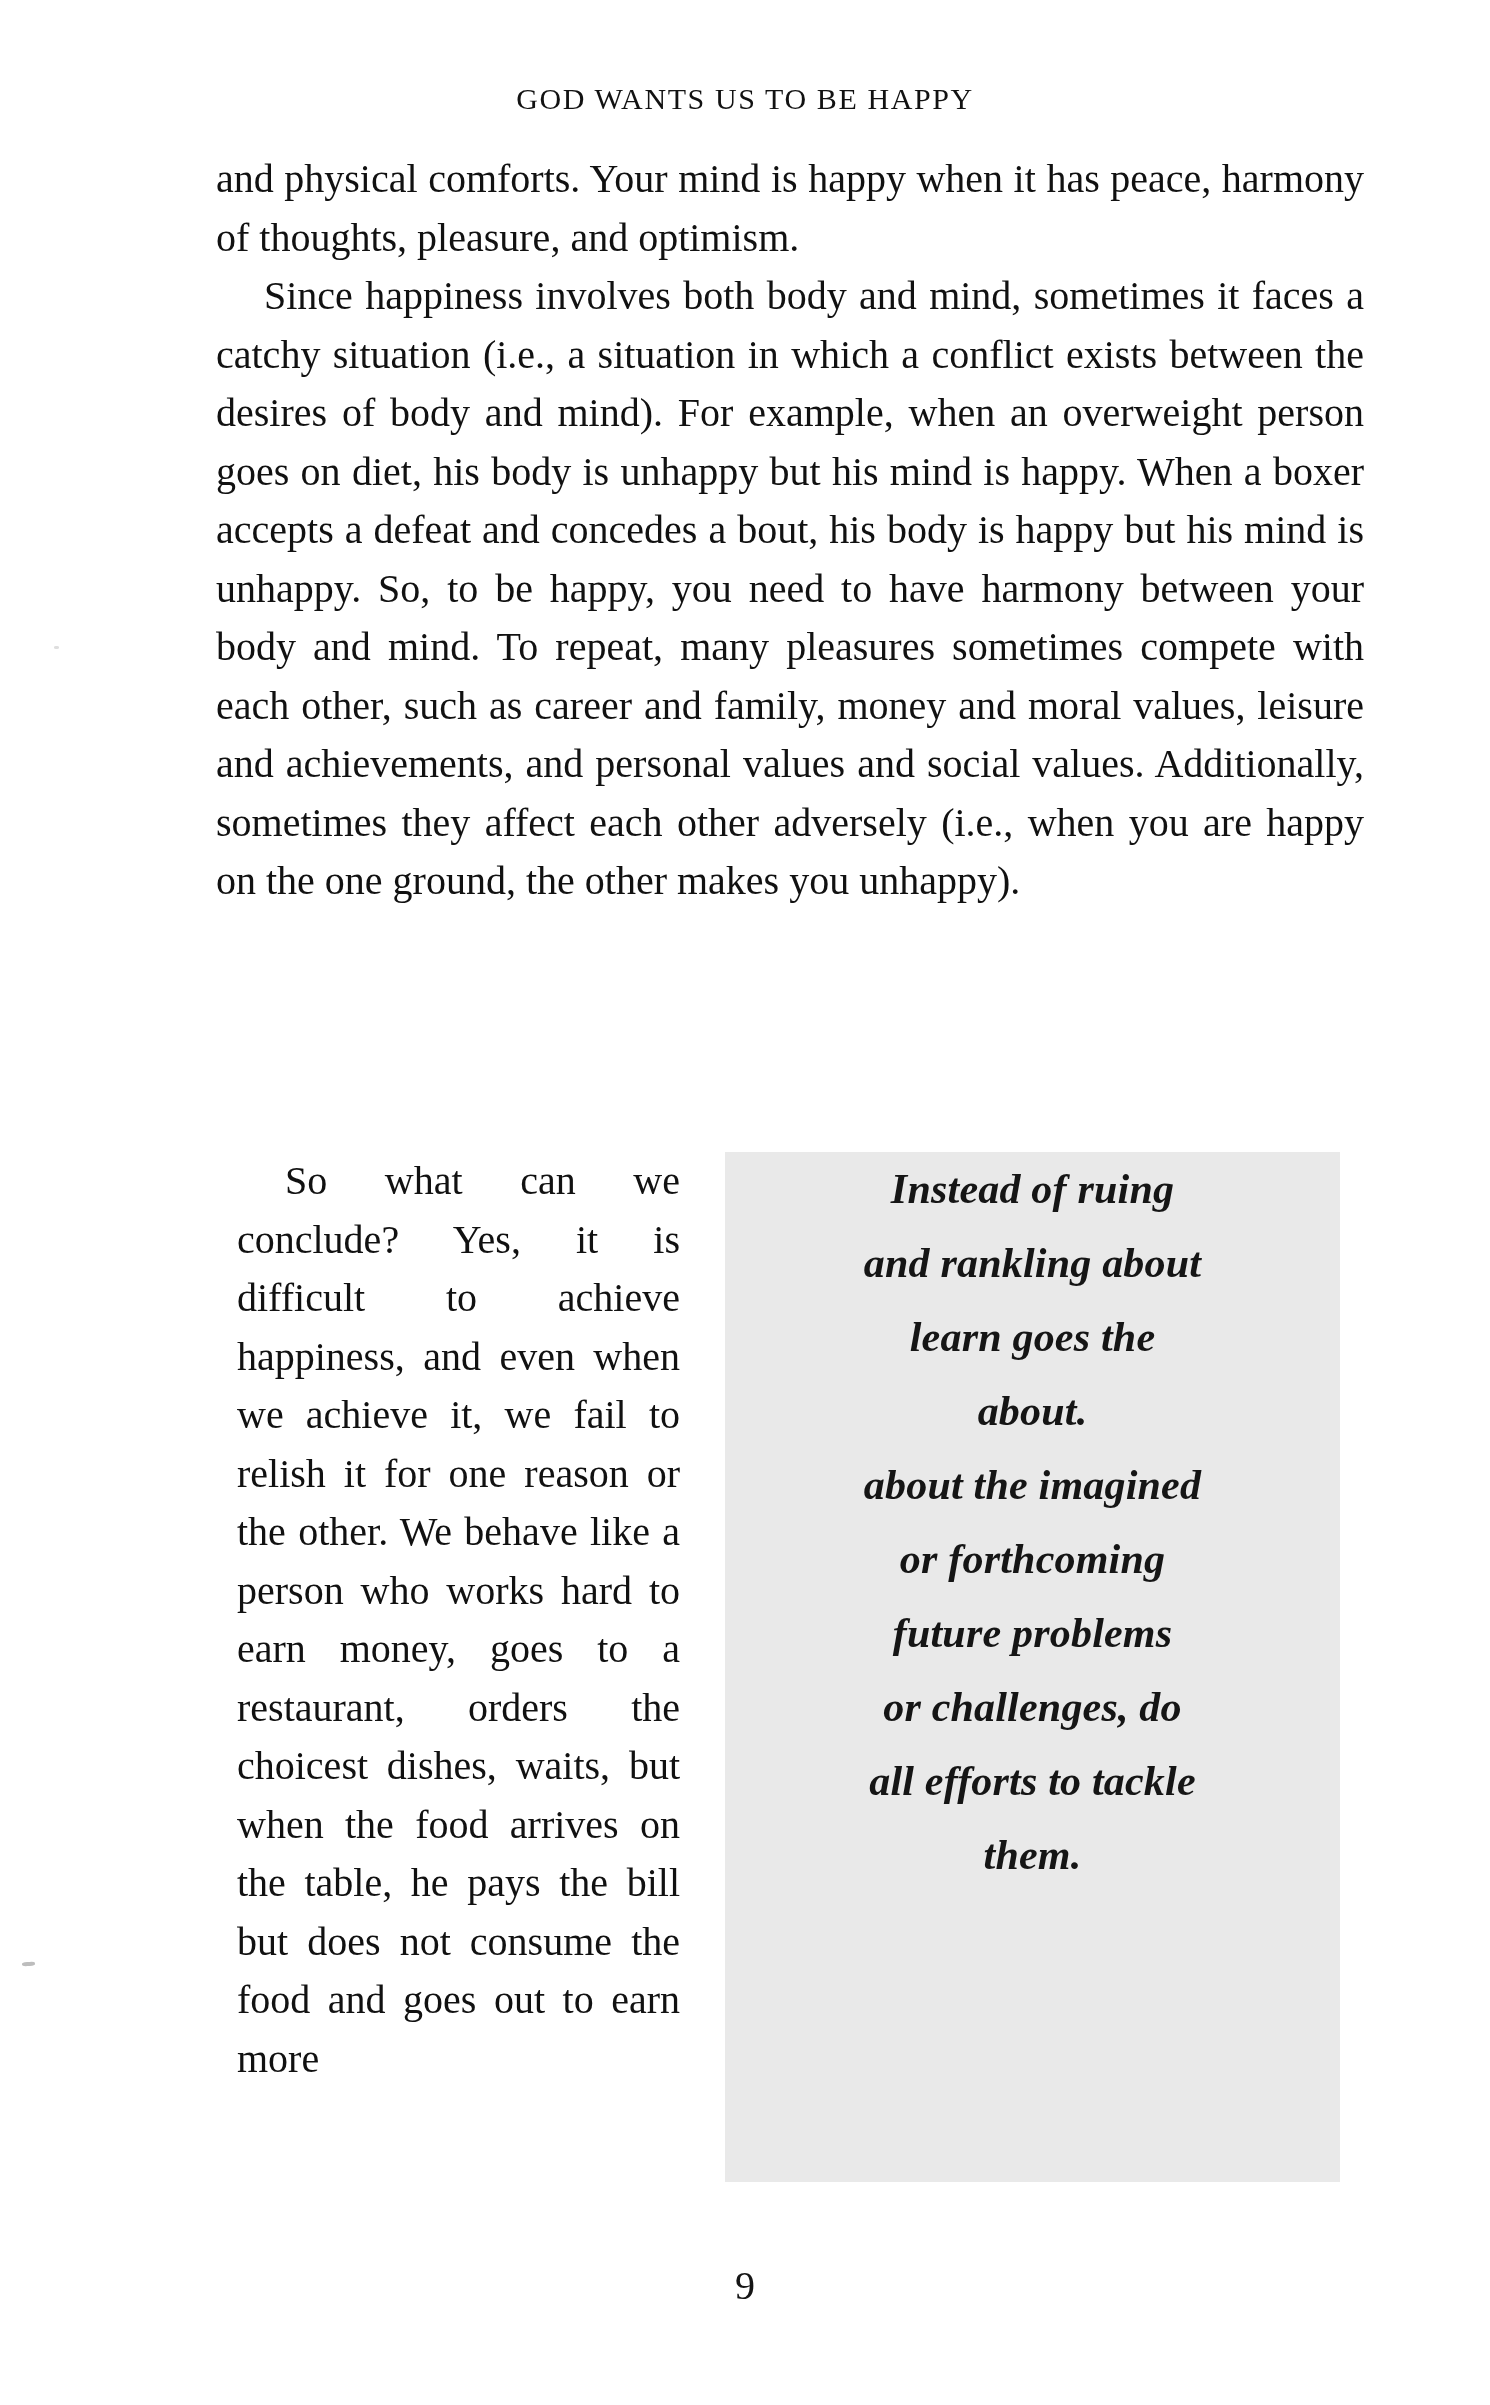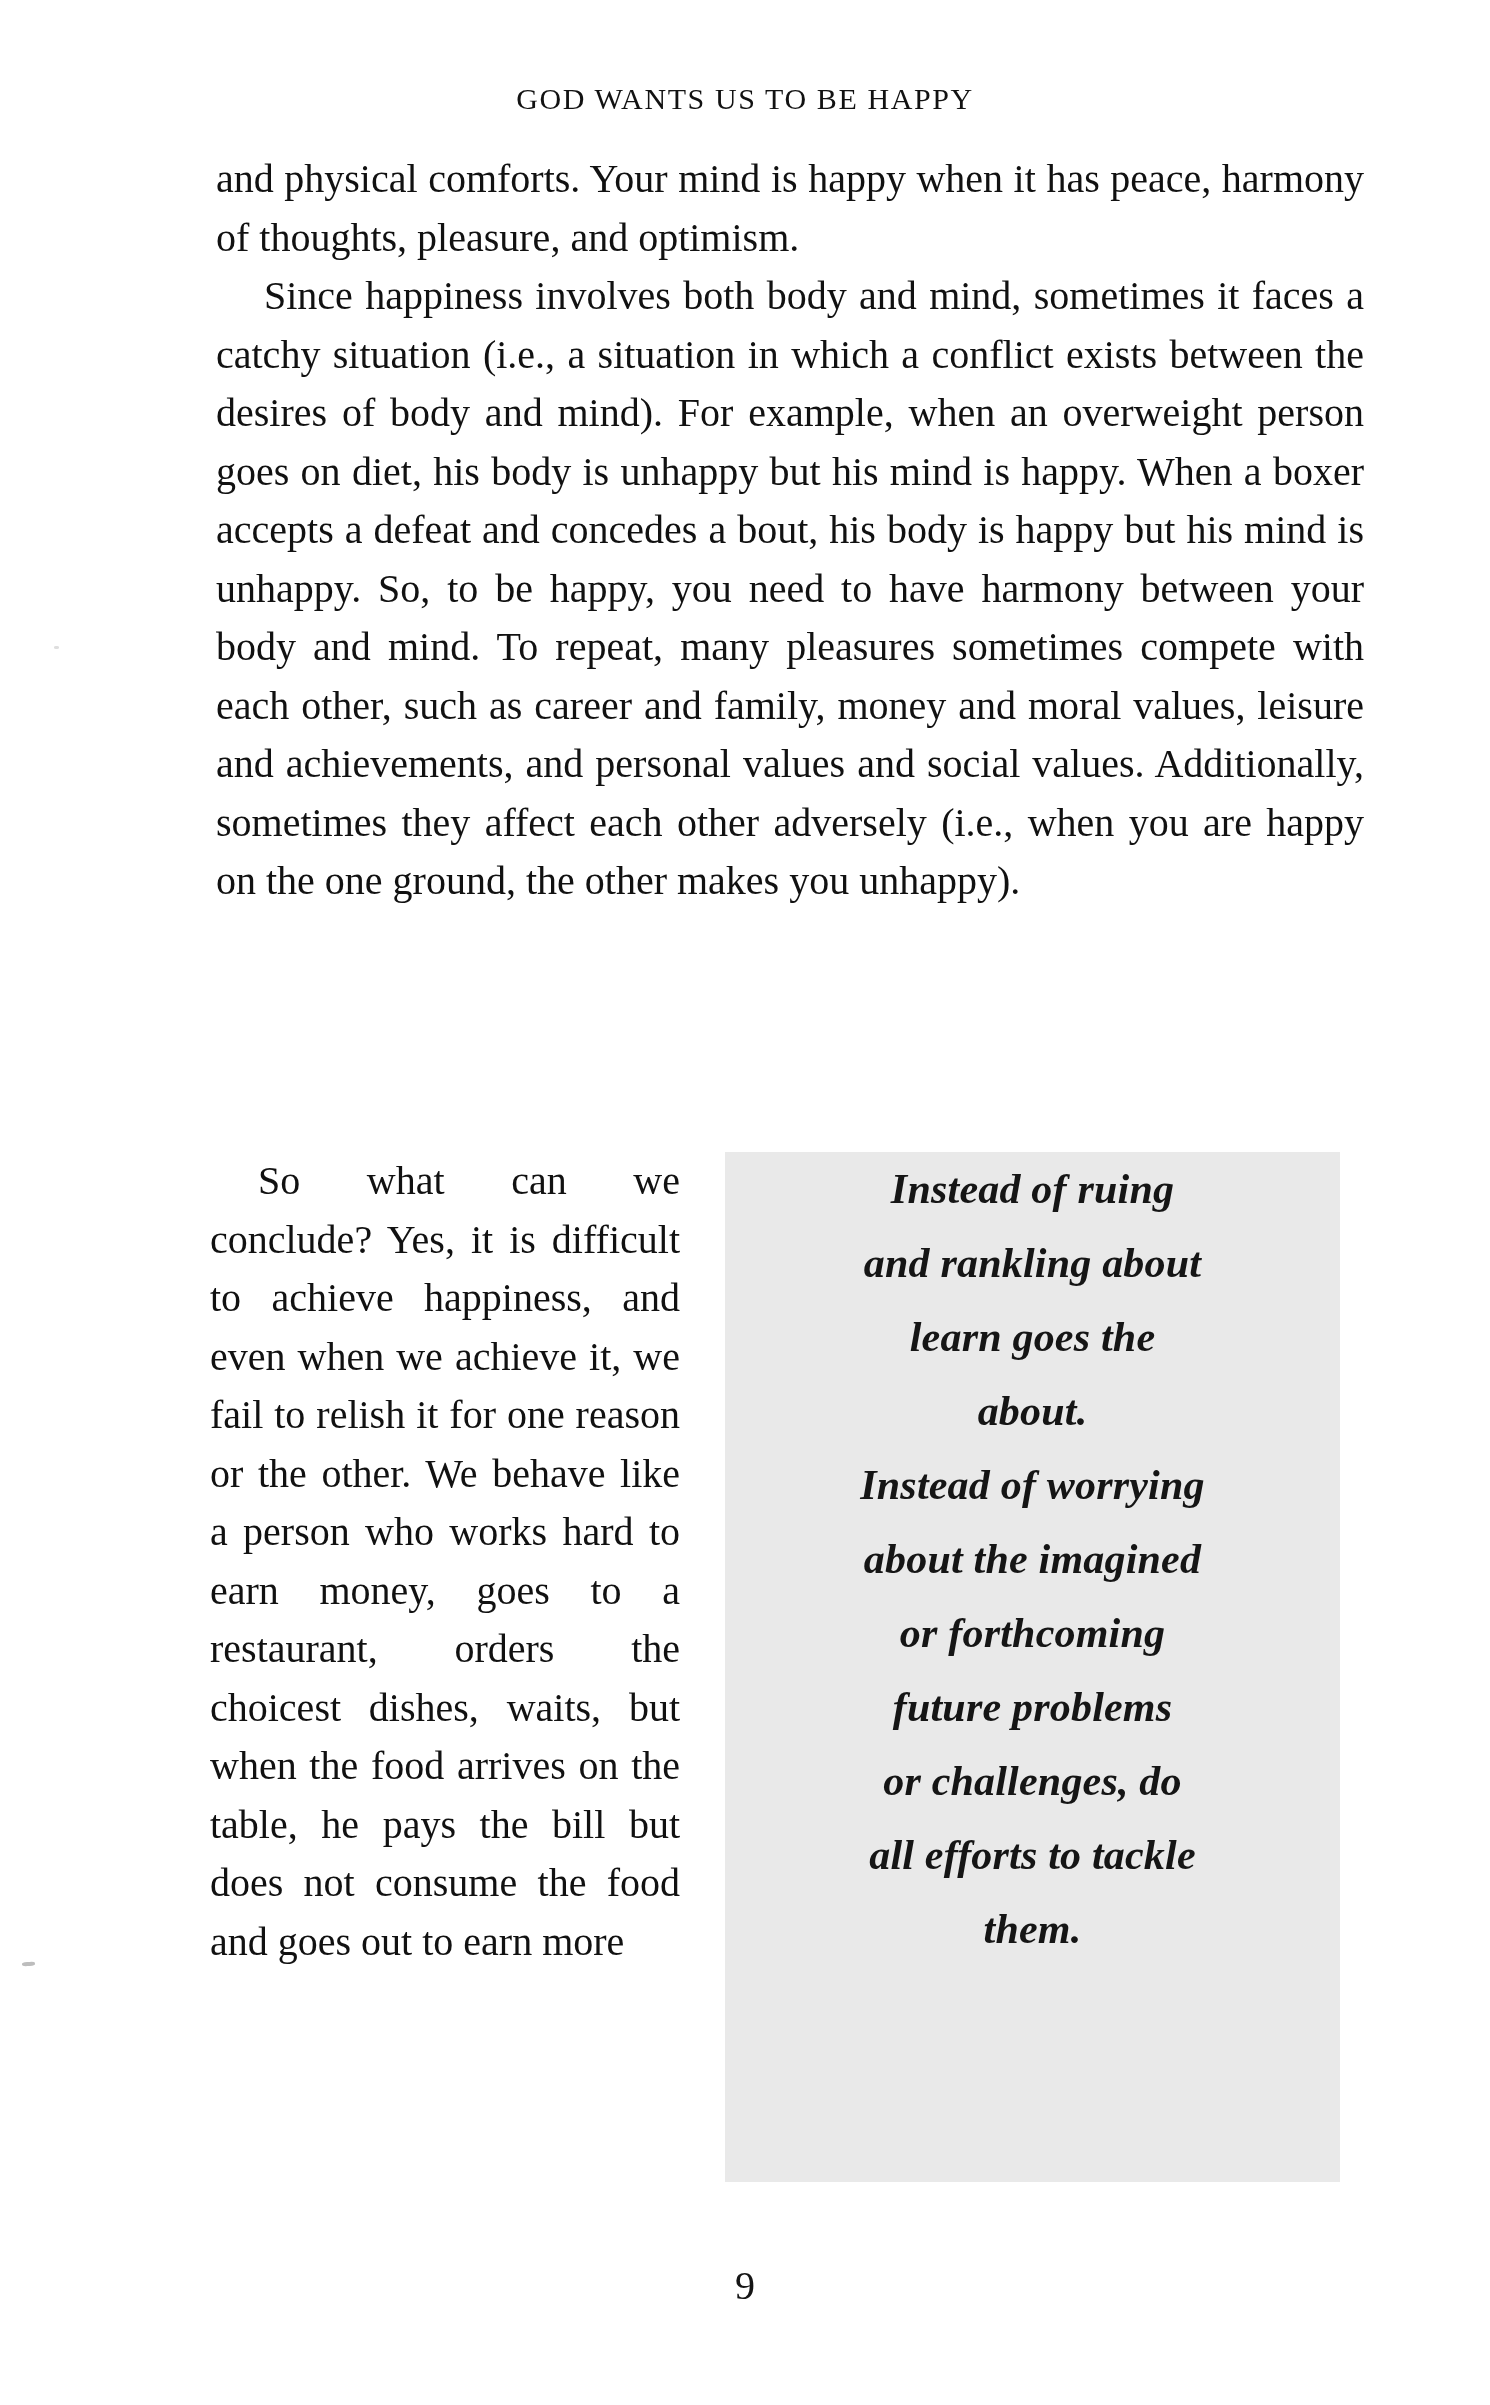--- a/index.html
+++ b/index.html
@@ -97,21 +97,21 @@
   }
   .narrow-col p {
     margin: 0;
     font-size: 40px;
     line-height: 58.5px;
     text-align: justify;
     color: #111111;
     -webkit-hyphens: none;
     hyphens: none;
   }
-  .narrow-col p.indent { text-indent: 48px; }
+  .narrow-col p.indent { text-indent: 48px; margin-left: 27px; }
 
   
   .folio {
     position: absolute;
     left: 0;
     top: 2262px;
     width: 1490px;
     text-align: center;
     font-size: 40px;
     color: #151515;
@@ -139,21 +139,20 @@
   </div>
 
   <div class="wrap-zone">
 
     <div class="quote-box">
       <div class="quote-text">
         <span class="qline">Instead of ruing</span>
         <span class="qline">and rankling about</span>
         <span class="qline">learn goes the</span>
         <span class="qline">about.</span>
-        <span class="qline">Instead of worrying</span>
         <span class="qline">about the imagined</span>
         <span class="qline">or forthcoming</span>
         <span class="qline">future problems</span>
         <span class="qline">or challenges, do</span>
         <span class="qline">all efforts to tackle</span>
         <span class="qline">them.</span>
       </div>
     </div>
 
     <div class="narrow-col">

